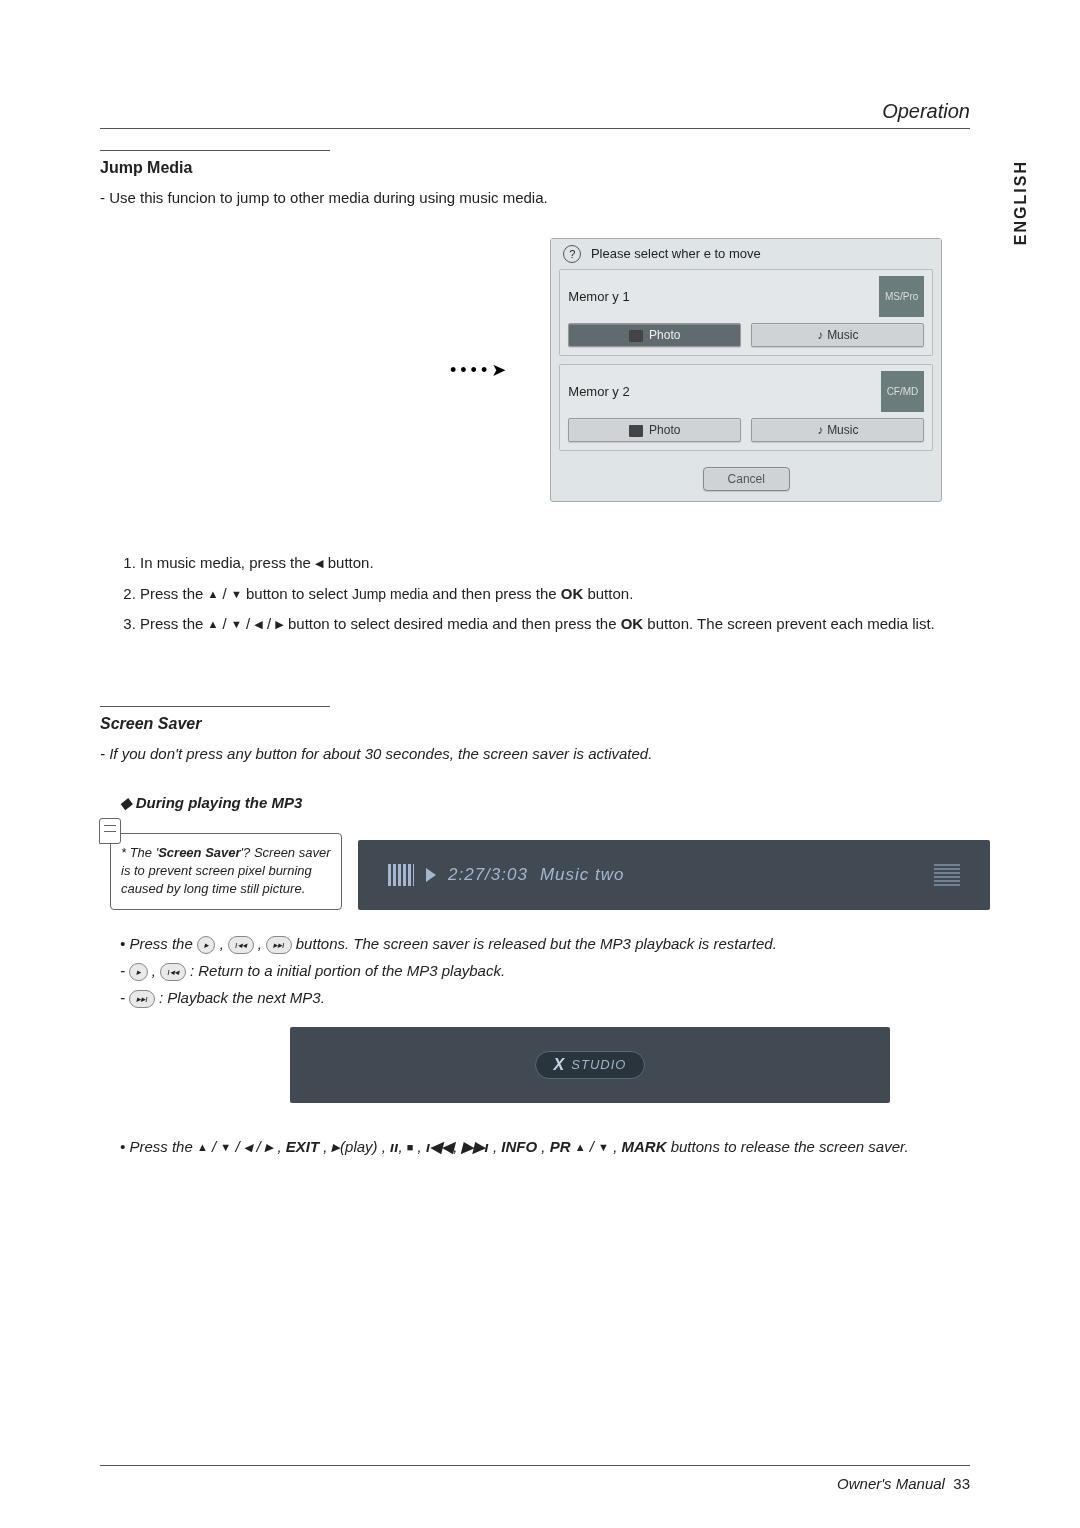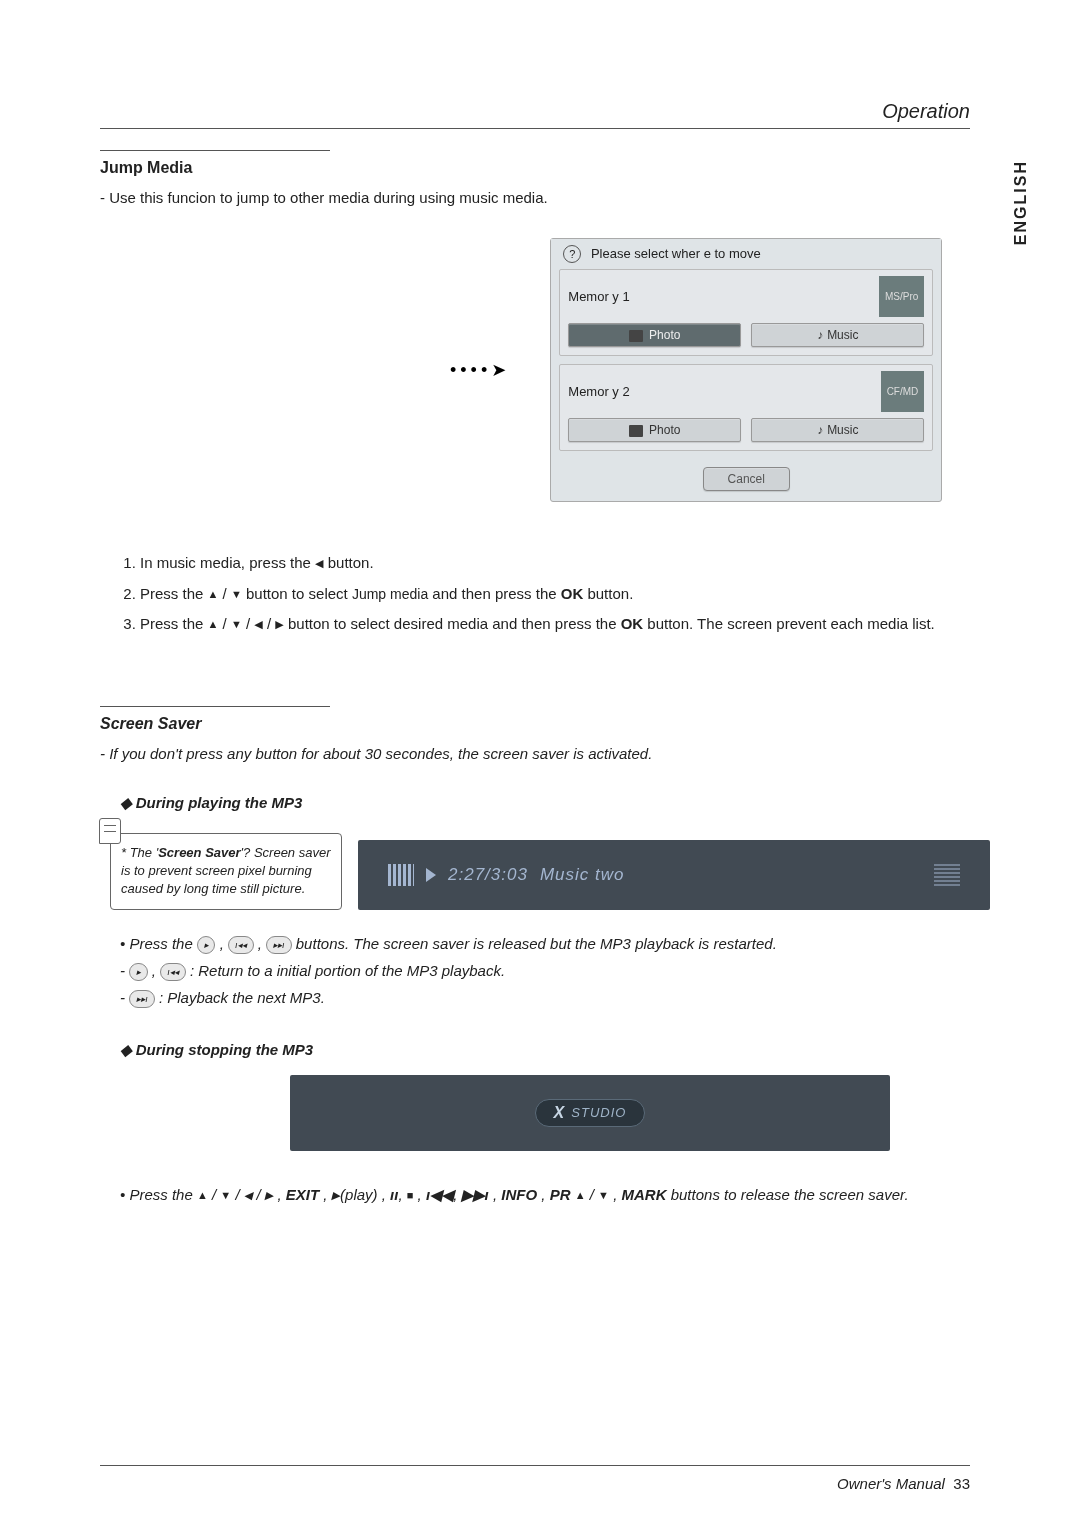--- a/index.html
+++ b/index.html
@@ -365,21 +365,20 @@
         <span class="rc-btn">ı◂◂</span>
         <span>  :  Return to a initial portion of the MP3 playback.</span>
       </div>
       <div>
         <span>- </span>
         <span class="rc-btn">▸▸ı</span>
         <span>  :  Playback the next MP3.</span>
       </div>
     </div>
 
-    <div class="sub-h">◆ <span>During stopping the MP3</span></div>
 
     <div class="bar2">
       <div class="logo-pill">
         <span class="logo-x">X</span>
         <span>STUDIO</span>
       </div>
     </div>
 
     <div class="bullets" style="margin-top:30px;">
       <div>

